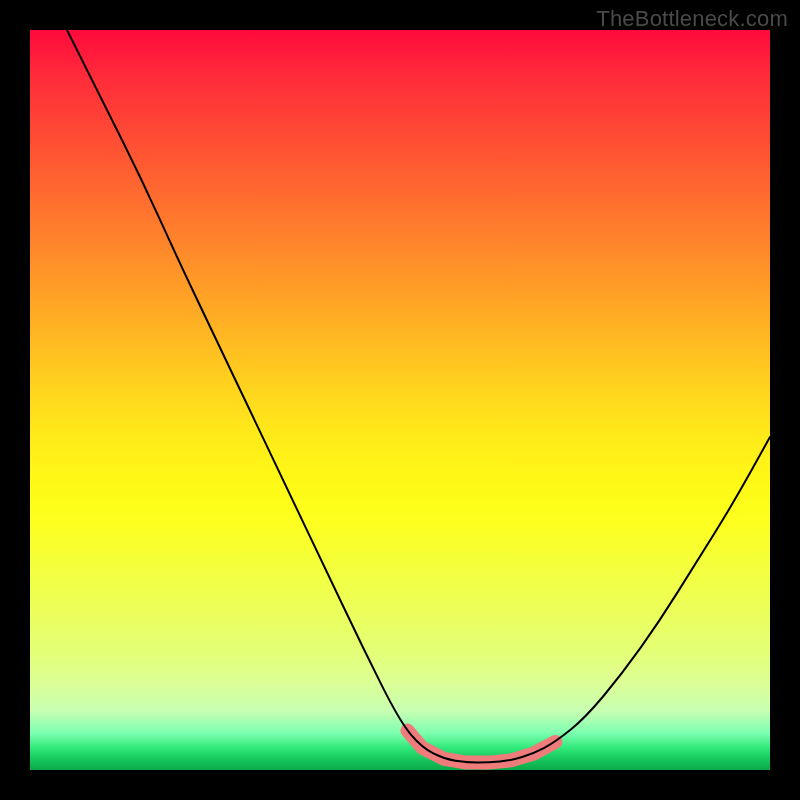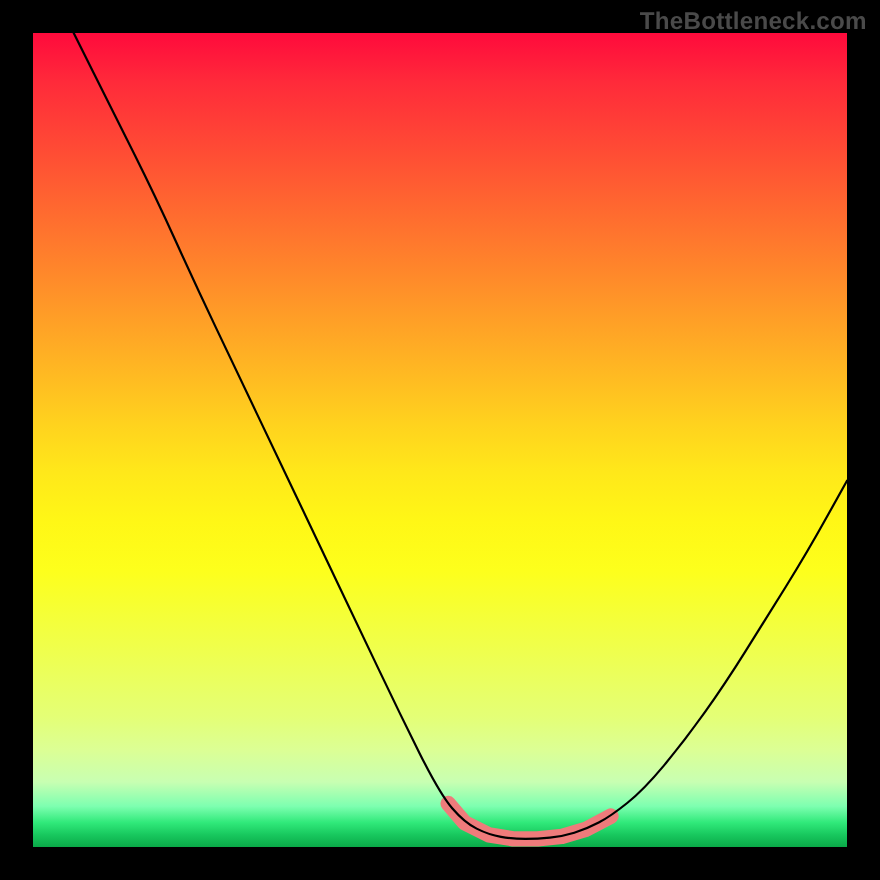--- a/index.html
+++ b/index.html
@@ -40,21 +40,21 @@
       #0aa948 100%
     );
   }
   .watermark {
     position: absolute;
     top: 6px;
     right: 12px;
     font-family: Arial, Helvetica, sans-serif;
     font-size: 22px;
     color: #4a4a4a;
-    font-weight: 700;
+    font-weight: 400;
     letter-spacing: 0.2px;
   }
   svg.curve {
     position: absolute;
     left: 0;
     top: 0;
     width: 740px;
     height: 740px;
     pointer-events: none;
   }

